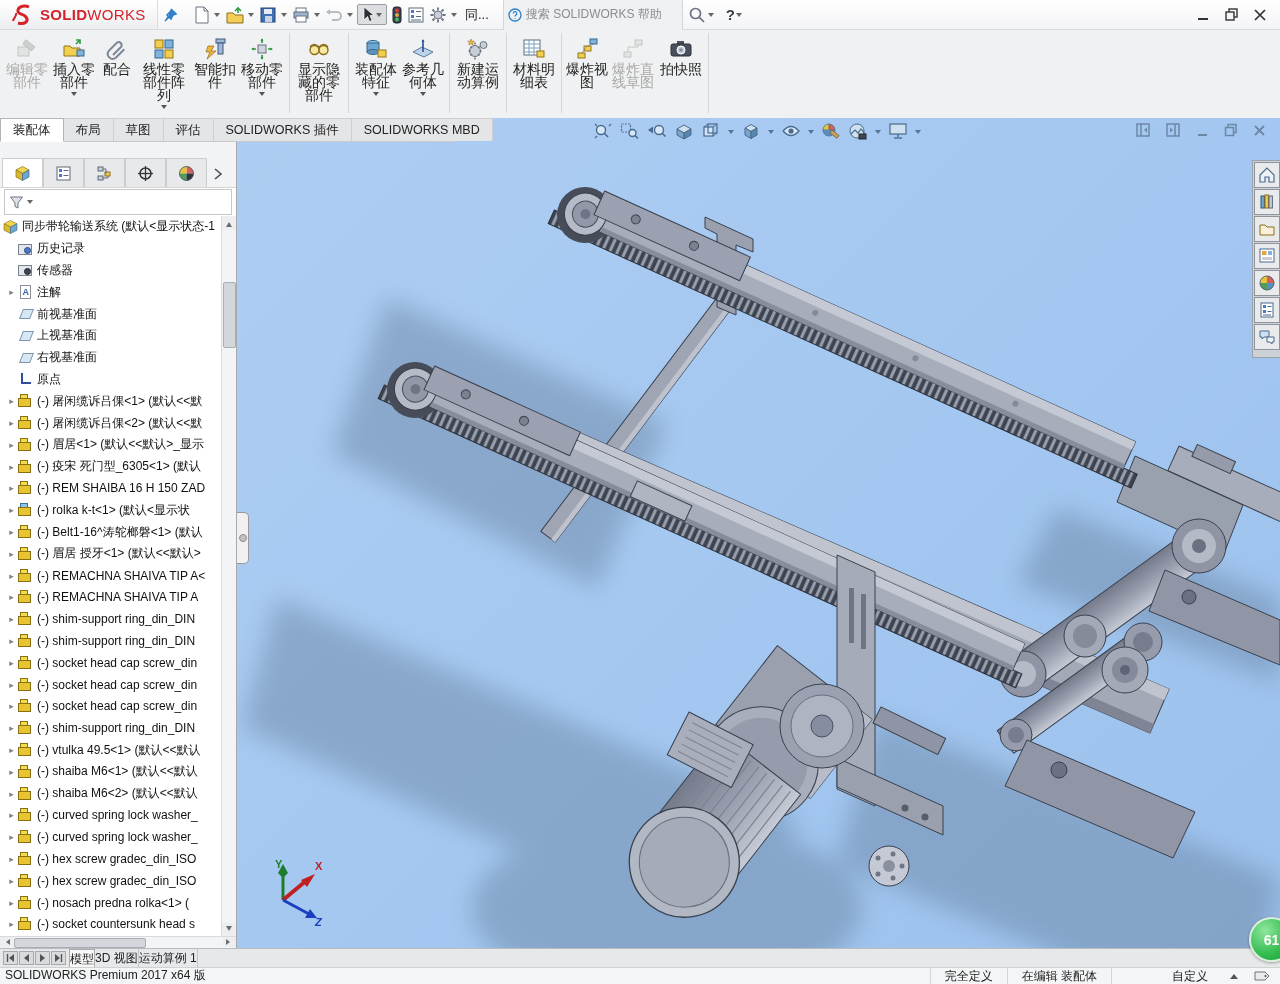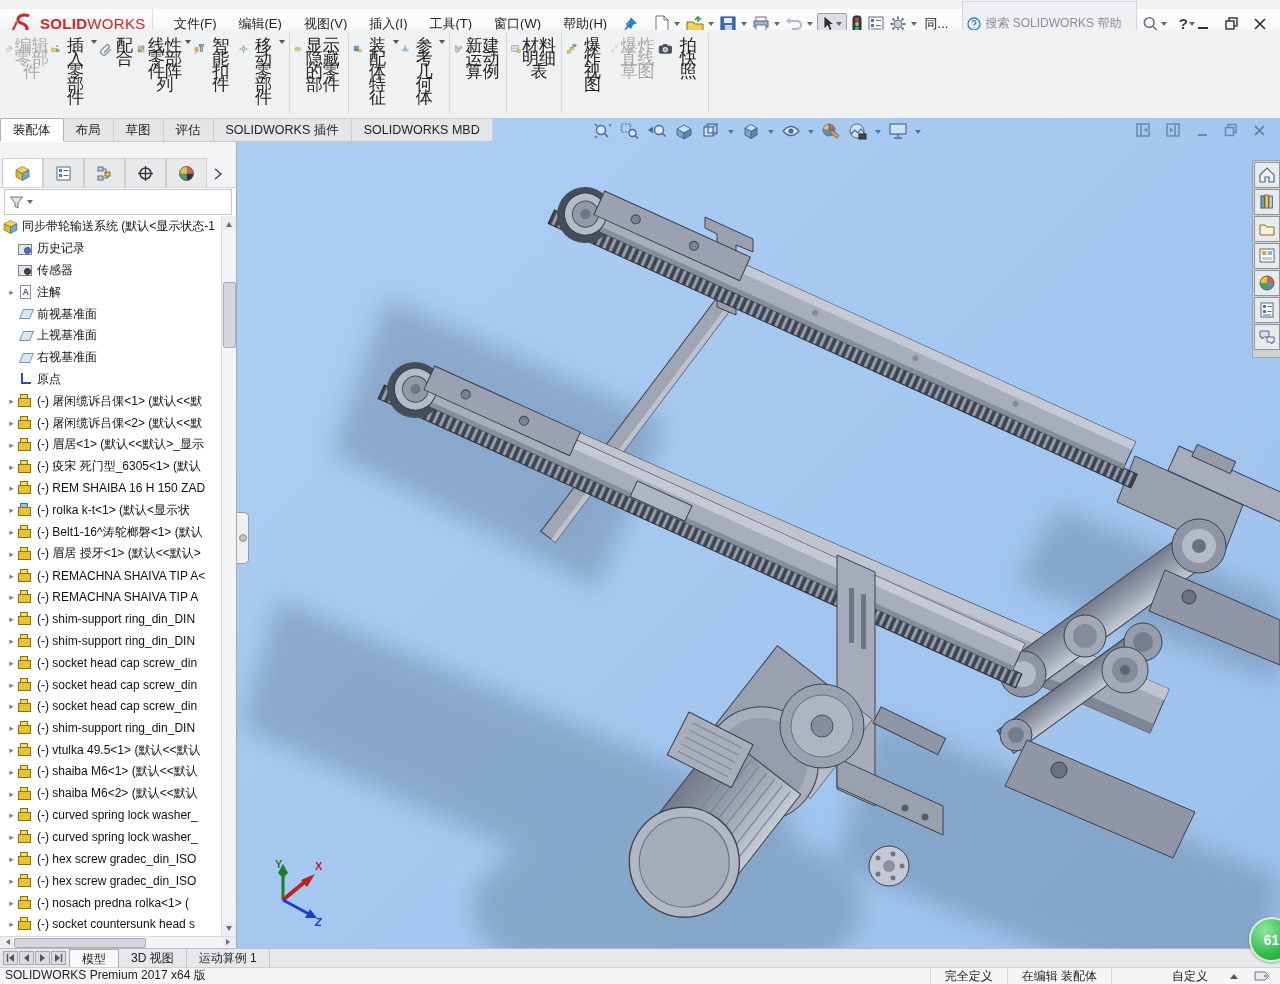--- a/index.html
+++ b/index.html
@@ -2,43 +2,43 @@
 <html><head>
 <meta charset="utf-8">
 <style>
   html,body{margin:0;padding:0;width:1280px;height:984px;overflow:hidden;}
   .app{position:relative;width:1280px;height:984px;background:#f0f1f2;overflow:hidden;
        font-family:"Liberation Sans","DejaVu Sans",sans-serif;-webkit-font-smoothing:antialiased;}
   svg{display:block}
 
   
   .titlebar{position:absolute;left:0;top:0;width:1280px;height:30px;display:flex;align-items:center;
-    background:linear-gradient(#fefefe,#f3f4f6);border-bottom:1px solid #d9dadc;box-sizing:border-box;margin-top:9px;}
+    background:linear-gradient(#fefefe,#f3f4f6);border-bottom:1px solid #d9dadc;box-sizing:border-box;}
   .logo{display:flex;align-items:center;width:158px;height:100%;padding-left:10px;box-sizing:border-box;
     background:linear-gradient(#ffffff,#eceef0);border-right:1px solid #dcdcdc;}
   .logo-text{font-size:15px;color:#d5232a;letter-spacing:.3px;margin-left:4px;white-space:nowrap}
   .logo-text b{font-weight:bold}
   .menubar{display:flex;align-items:center;margin-left:10px;}
   .menu-item{font-size:13px;color:#1e1e1e;padding:0 11px;line-height:29px;white-space:nowrap;cursor:default}
   .pin{margin-left:4px}
   .qicons{display:flex;align-items:center;margin-left:14px;gap:2px;}
   .qbtn{display:flex;align-items:center;padding:2px 1px;border-radius:2px}
   .qcaret{width:0;height:0;border:3px solid transparent;border-top:4px solid #666;margin:3px 2px 0 1px}
   .qbtn.pressed{background:#dcdee1;border:1px solid #9a9da1;padding:1px 2px}
   .searchbox{display:flex;align-items:center;margin-left:10px;width:170px;height:20px;background:#eef0f2;
     border:1px solid #d4d6d9;padding:12px 4px;gap:4px}
   .search-text{font-size:12px;color:#8a8d92;white-space:nowrap;overflow:hidden}
   .helpmark{font-size:15px;font-weight:bold;color:#3a3d42;margin-left:10px}
   .wincontrols{margin-left:auto;display:flex;align-items:center;gap:16px;padding-right:14px}
 
   
   .ribbon{position:absolute;left:0;top:30px;width:1280px;height:88px;background:#f0f1f2;display:flex;
     align-items:flex-start;padding-left:4px;box-sizing:border-box;}
-  .rbtn{height:82px;margin-top:2px;display:flex;align-items:flex-start;
-    font-size:17px;line-height:13px;text-align:center;color:#222;border:1px solid transparent;
+  .rbtn{height:82px;margin-top:2px;display:flex;flex-direction:column;align-items:center;
+    font-size:14px;line-height:13px;text-align:center;color:#222;border:1px solid transparent;
     border-radius:2px;box-sizing:border-box;padding-top:4px}
   .rbtn .lbl{margin-top:2px;}
   .rbtn.disabled{color:#a8a8a8}
   .rbtn.disabled svg{opacity:.45;filter:grayscale(1)}
   .rbtn.active{background:#d5d5d5;border-color:#7e7e7e;}
   .rcaret{width:0;height:0;border:3.5px solid transparent;border-top:4px solid #555;margin-top:3px}
   .rsep{width:1px;background:#d6d6d6;height:80px;margin:3px 3px 0 3px;flex:none}
 
   
   .tabrow{position:absolute;left:0;top:118px;width:457px;height:24px;background:#eef0f1;
@@ -108,21 +108,21 @@
   .harrow.left{left:0}.harrow.right{right:0}
   .tri-left{width:0;height:0;border:3px solid transparent;border-right:4.5px solid #6a6e74}
   .tri-right{width:0;height:0;border:3px solid transparent;border-left:4.5px solid #6a6e74}
   .hthumb{position:absolute;left:14px;top:1px;width:130px;height:8px;background:#d3d6db;border:1px solid #a8adb5;border-radius:2px}
 
   
   .bottomtabs{position:absolute;left:0;top:948px;width:1280px;height:19px;background:#e6e8ea;
     border-top:1px solid #b9bcbf;display:flex;align-items:stretch;box-sizing:border-box}
   .navbtns{display:flex;align-items:center;gap:1px;padding:0 3px}
   .navbtn{width:15px;height:14px;background:#d9dbde;border:1px solid #a6a9ad;display:flex;align-items:center;justify-content:center;box-sizing:border-box}
-  .btab{font-size:12px;color:#222;padding:0 12px;line-height:18px;border-right:1px solid #c3c5c8;white-space:nowrap}
+  .btab{font-size:12px;color:#222;padding:0 0;line-height:18px;border-right:1px solid #c3c5c8;white-space:nowrap}
   .btab.active{background:#f8f8f8;border:1px solid #a8abaf;border-bottom:none;font-weight:normal}
 
   
   .statusbar{position:absolute;left:0;top:967px;width:1280px;height:17px;background:#f4f5f6;border-top:1px solid #cfd1d3;
     display:flex;align-items:flex-end;font-size:12px;color:#222;box-sizing:border-box}
   .sb-left{padding-left:5px;white-space:nowrap}
   .sb-right{margin-left:auto;display:flex;align-items:center;height:100%}
   .sb-seg{padding:0 14px;border-left:1px solid #d3d5d7;height:100%;display:flex;align-items:center;white-space:nowrap}
   .sb-caret{width:0;height:0;border:4px solid transparent;border-bottom:5px solid #555;margin-left:8px;margin-bottom:3px}
   .sb-gap{width:46px;height:100%;border-left:1px solid #d3d5d7}
@@ -138,37 +138,20 @@
 
 <div class="app">
 
   <div class="titlebar">
     <div class="logo">
       <svg width="26" height="22" viewBox="0 0 26 22">
         <path d="M8,19 C15,21 19,17 16,13 C13,9 7,11 8,6 C9,2 15,1 19,3" stroke="#d5232a" stroke-width="3" fill="none"></path>
         <path d="M3,17 C4,13 7,12 6,9" stroke="#d5232a" stroke-width="2" fill="none"></path>
       </svg>
       <span class="logo-text"><b>SOLID</b><span>WORKS</span></span>
-    </div>
-    <div class="menubar">
-
-        <span class="menu-item">文件(F)</span>
-
-        <span class="menu-item">编辑(E)</span>
-
-        <span class="menu-item">视图(V)</span>
-
-        <span class="menu-item">插入(I)</span>
-
-        <span class="menu-item">工具(T)</span>
-
-        <span class="menu-item">窗口(W)</span>
-
-        <span class="menu-item">帮助(H)</span>
-
     </div>
     <svg class="pin" width="16" height="16" viewBox="0 0 16 16">
       <path d="M9,2 L14,7 L11,8 L9,12 L7,10 L3,14 M7,10 L5,8 L9,4 Z" stroke="#2f80c8" stroke-width="1.6" fill="#2f80c8" fill-rule="evenodd"></path>
     </svg>
     <div class="qicons">
       <span class="qbtn">
         <svg width="17" height="18" viewBox="0 0 17 18">
           <path d="M3,1 h8 l4,4 v12 h-12 z" fill="#fff" stroke="#6b7280"></path>
             <path d="M11,1 v4 h4" fill="none" stroke="#6b7280"></path>
         </svg>

